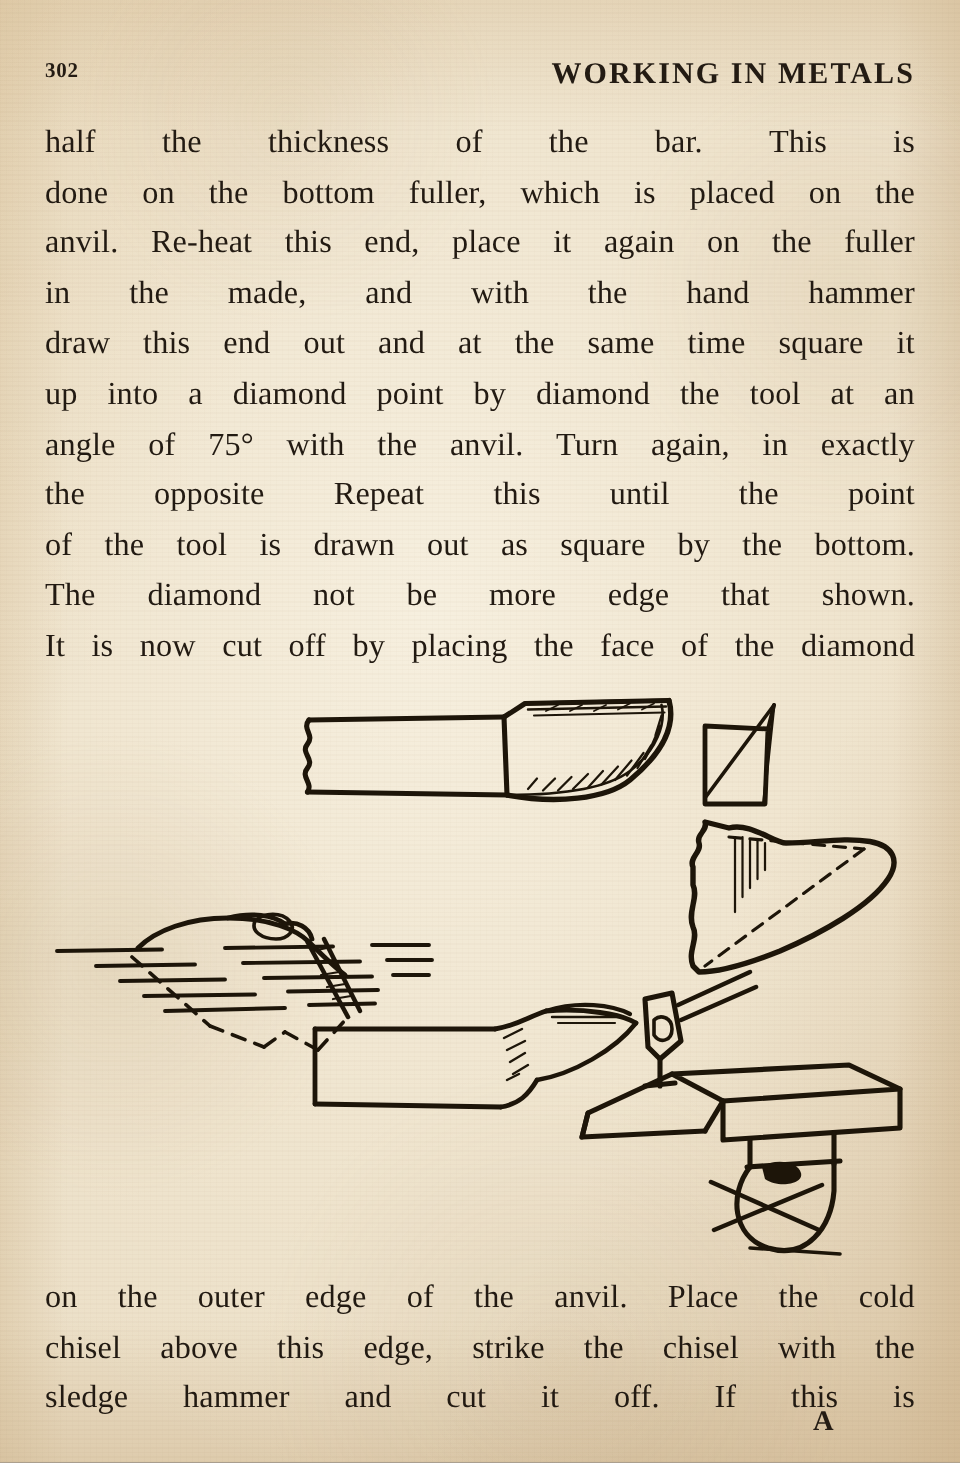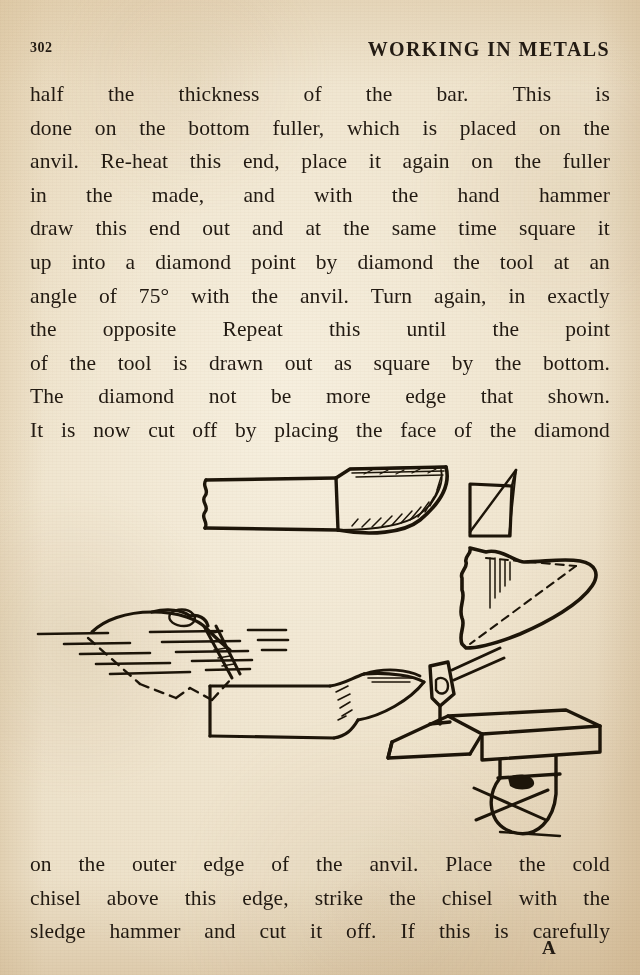--- a/index.html
+++ b/index.html
@@ -493,19 +493,18 @@
     <span class="line justify">
         <span>sledge</span>
         <span>hammer</span>
         <span>and</span>
         <span>cut</span>
         <span>it</span>
         <span>off.</span>
         <span>If</span>
         <span>this</span>
         <span>is</span>
-        <span>carefully</span>
       </span>
   </div>
 
   <div class="grain"></div>
   <div class="blotch"></div>
 </div>
 
 </body></html>

